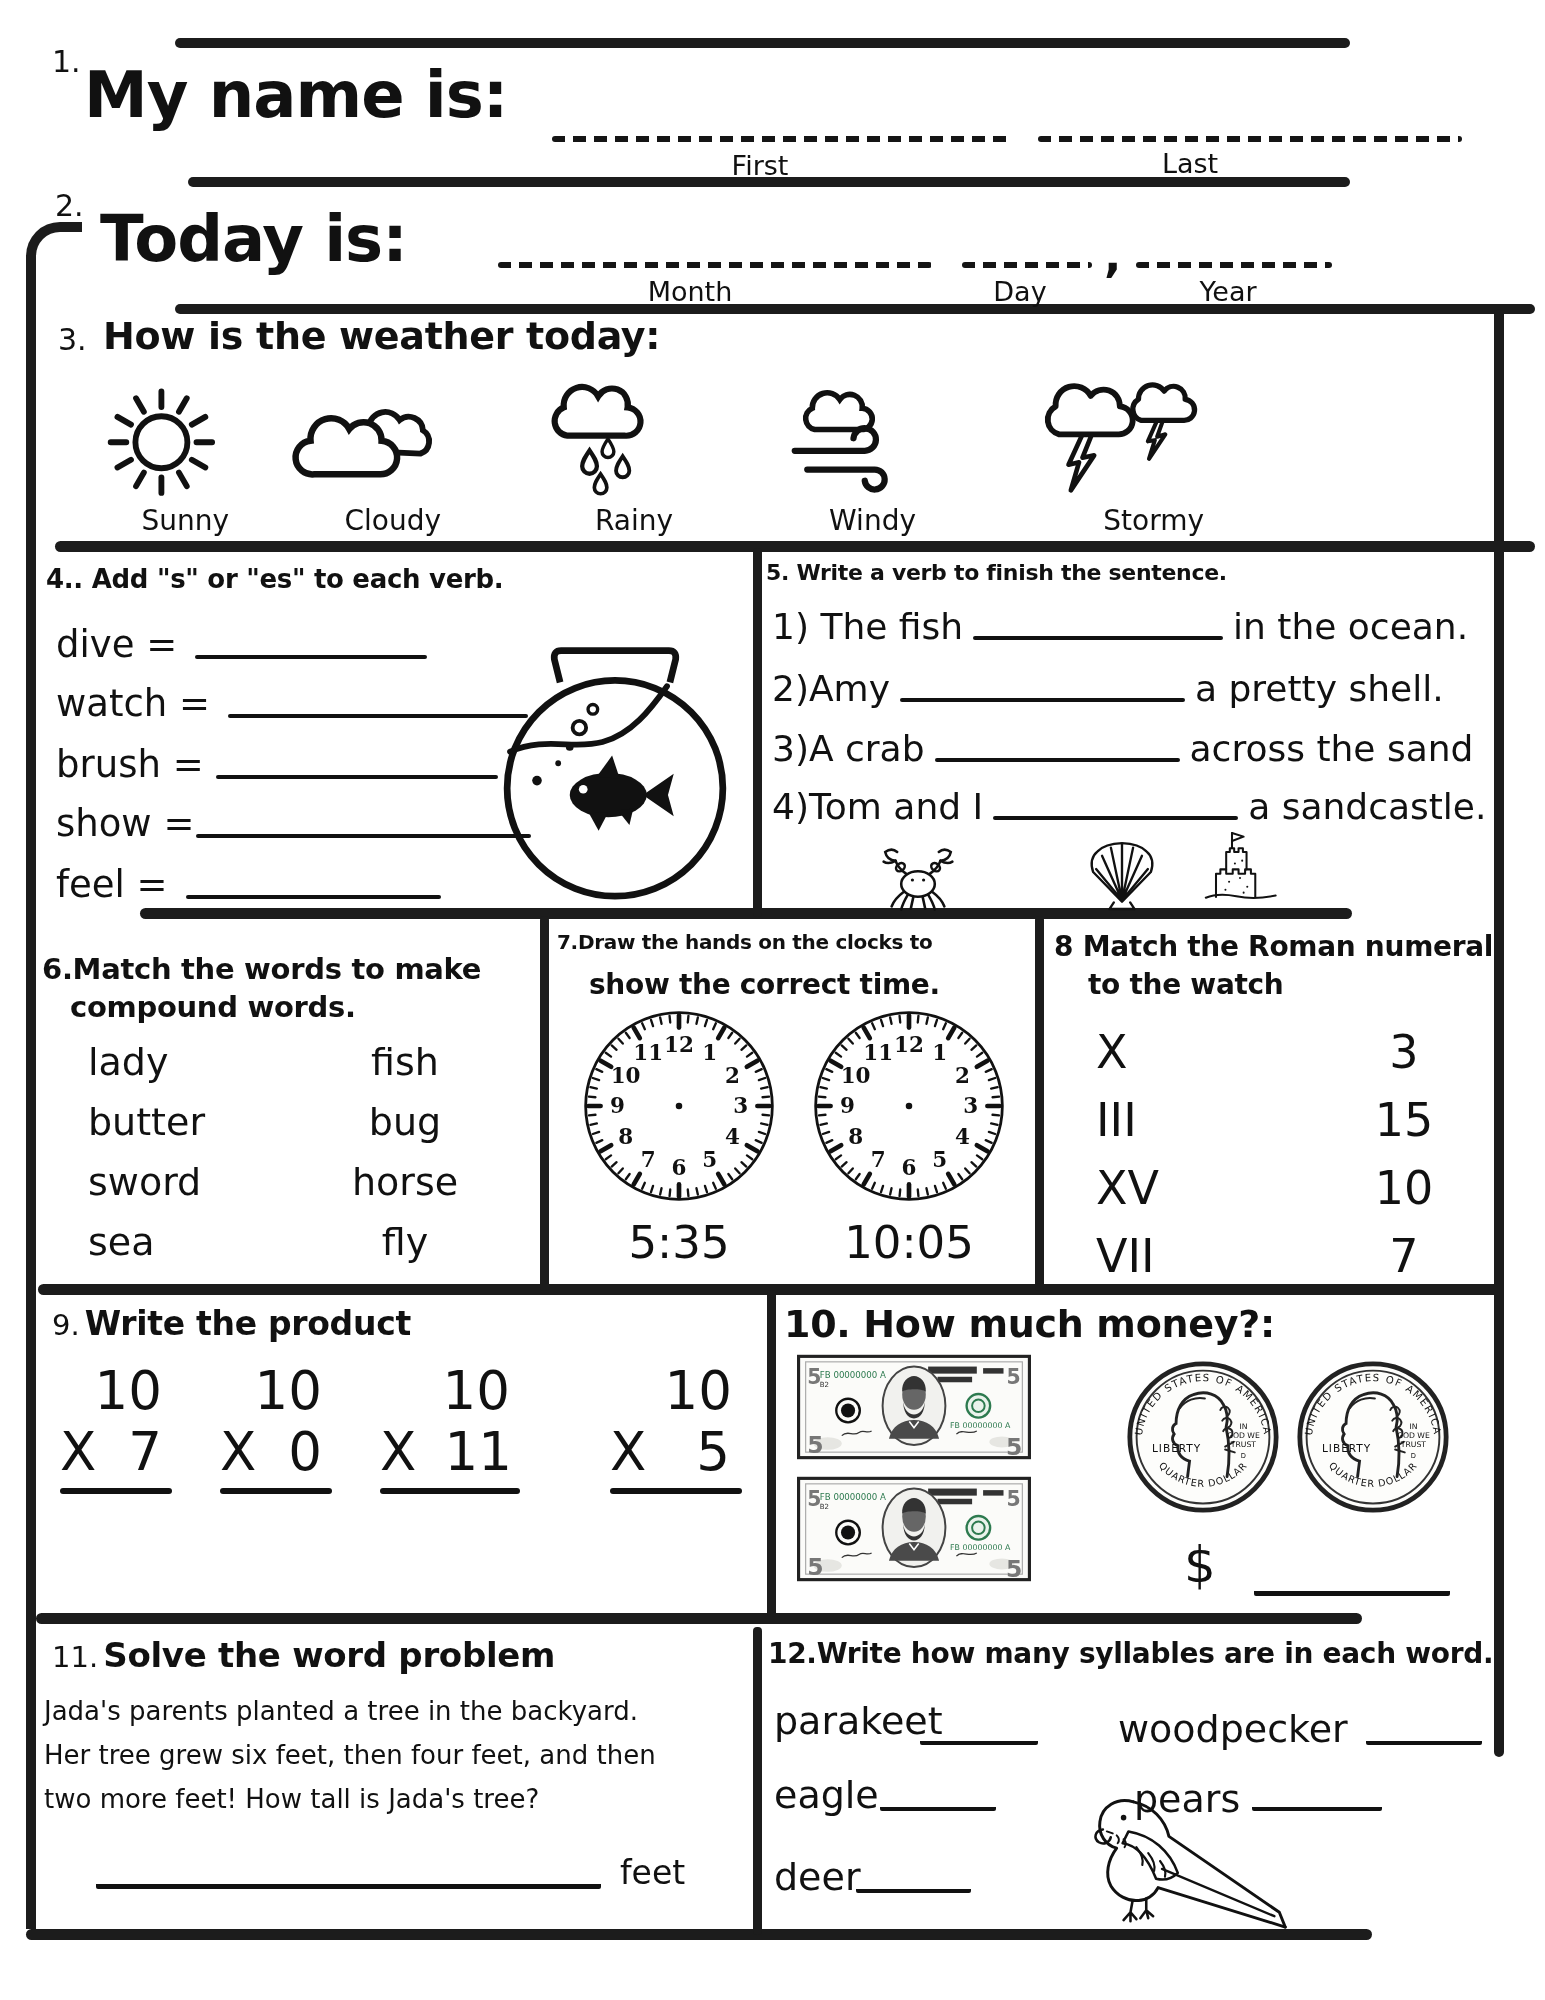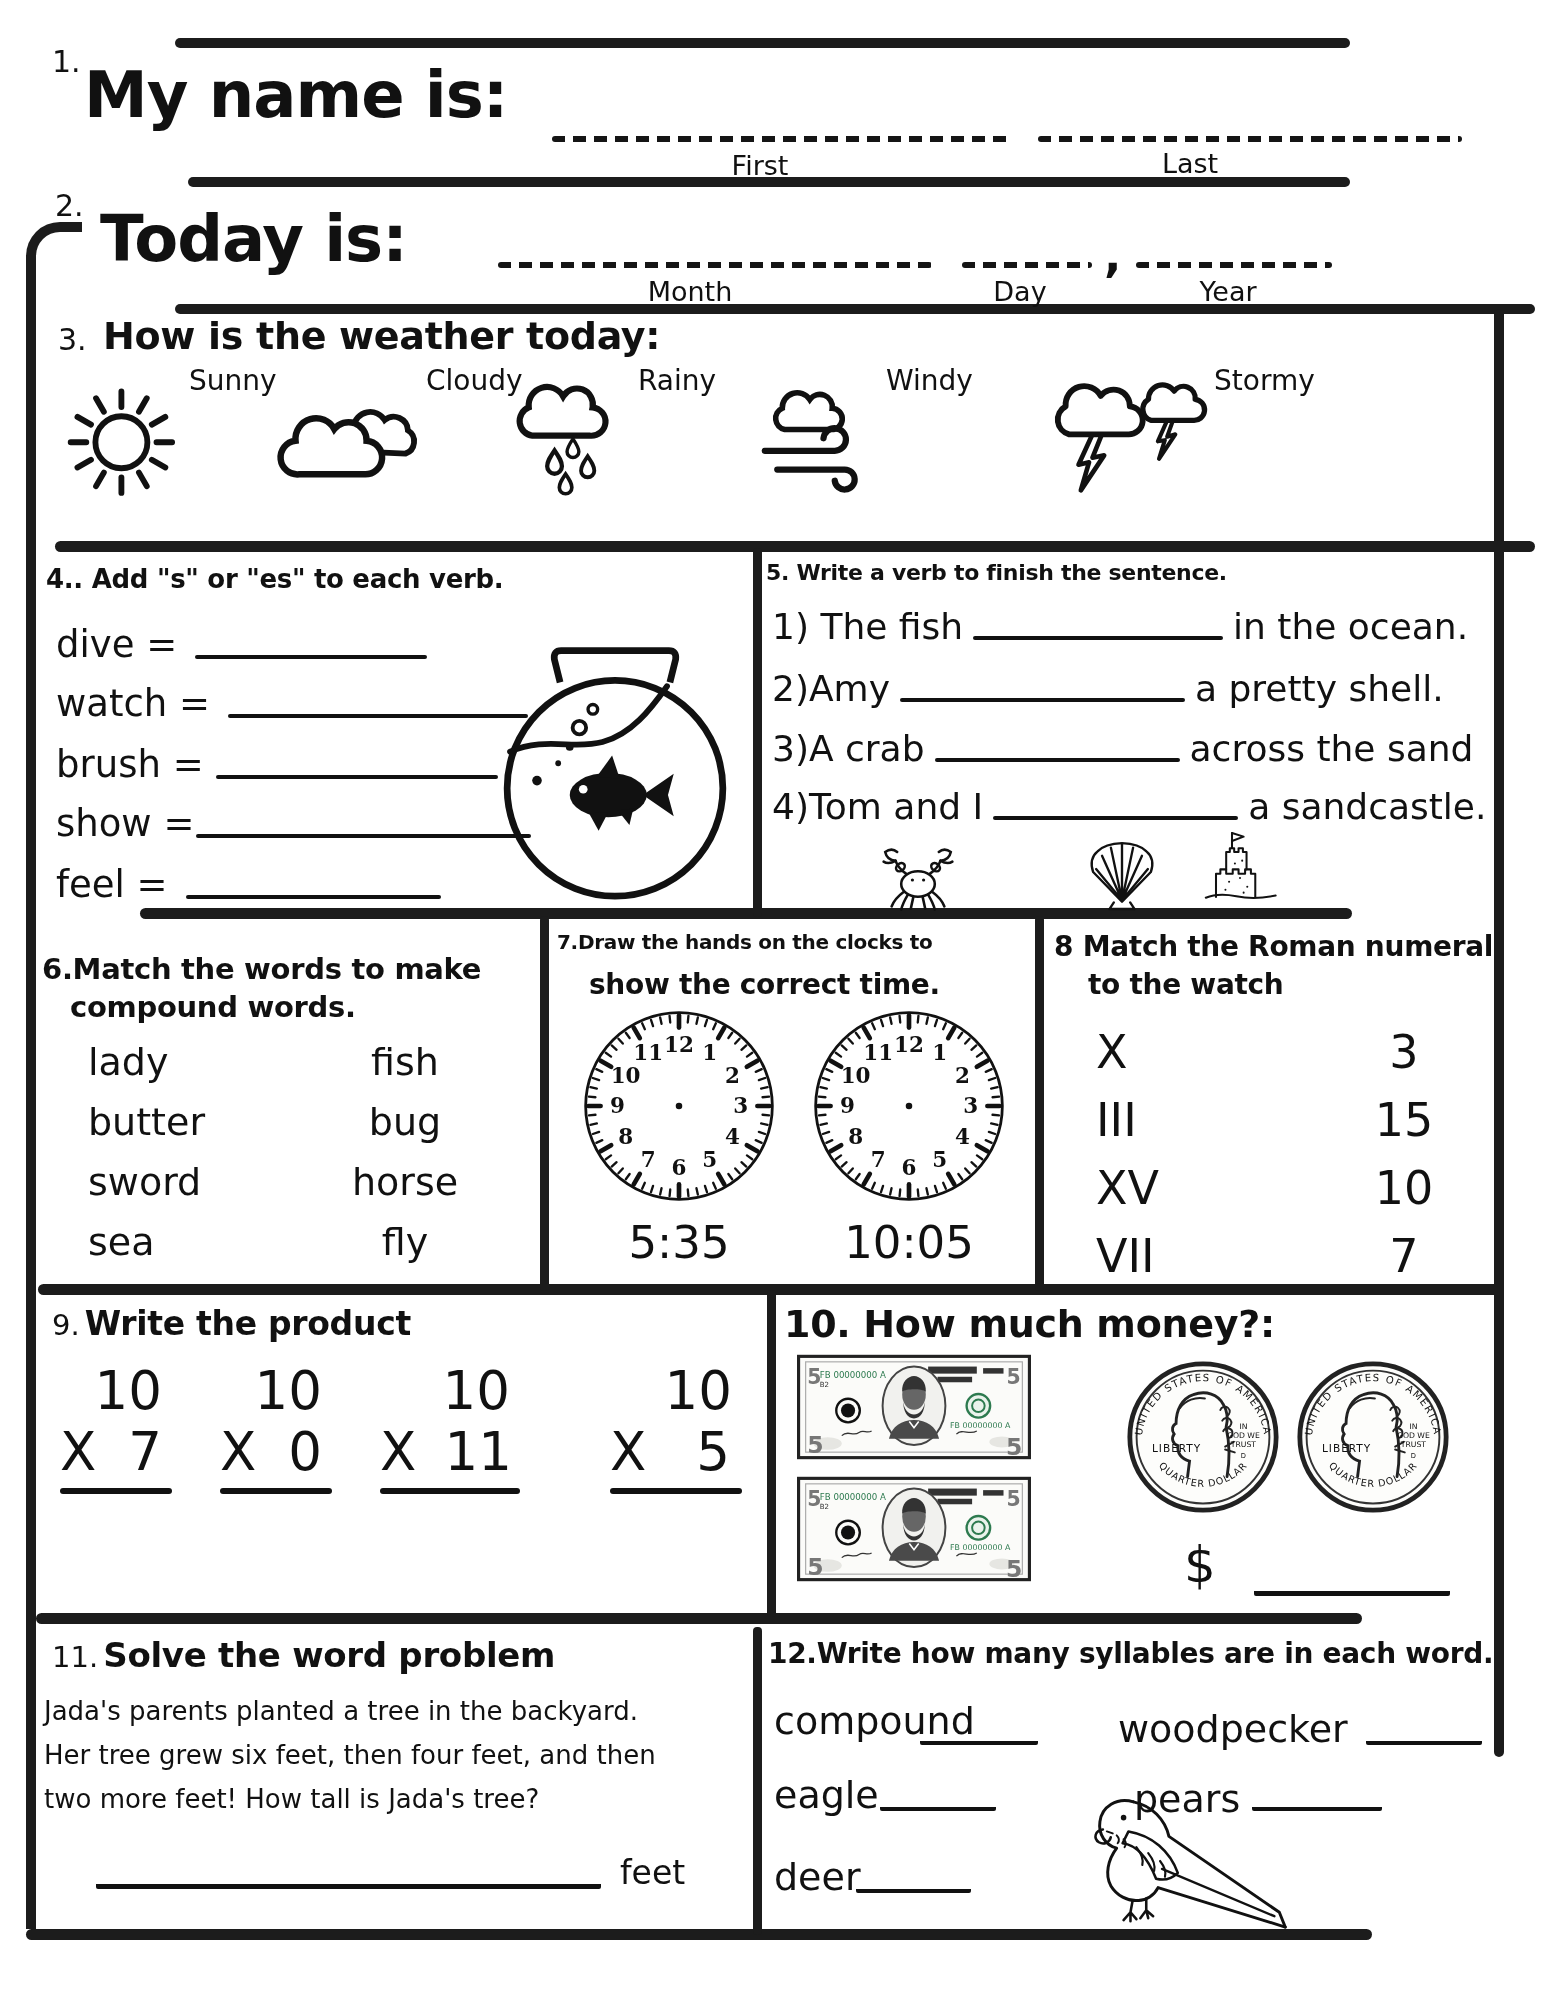--- a/index.html
+++ b/index.html
@@ -14,21 +14,21 @@
   .dash{position:absolute;height:6px;border-radius:3px;
         background:repeating-linear-gradient(90deg,#151515 0 13px,transparent 13px 21px)}
   .sublabel{position:absolute;width:200px;text-align:center;font-size:27px}
   .sec{position:absolute}
   .sectitle{font-weight:bold;letter-spacing:-.3px}
   .line{position:absolute;border-bottom:4px solid #111;border-radius:2px}
   .thline{position:absolute;border-bottom:5px solid #111;border-radius:2px}
   .fillline{border-bottom:4px solid #111;border-radius:2px;flex:0 0 auto;margin:0 10px 7px}
   .verb{position:absolute;left:16px;display:flex;align-items:flex-end;font-size:37px}
   .sent{position:absolute;left:10px;display:flex;align-items:flex-end;font-size:36px;white-space:nowrap}
-  .weather-item{position:absolute;width:170px;display:flex;flex-direction:row;align-items:flex-start}
+  .weather-item{position:absolute;width:170px;display:flex;flex-direction:column;align-items:flex-end}
   .wicon{height:140px;display:flex;align-items:flex-end;justify-content:center}
   .wlabel{font-size:28px;margin-top:2px}
   .wordcol{position:absolute;font-size:38px;line-height:60px}
   .numcol{position:absolute;font-size:46px;line-height:68px}
   .timelabel{position:absolute;width:200px;text-align:center;font-size:45px}
   .mult{position:absolute}
   .m-top{font-size:53px;text-align:right;padding-right:10px}
   .m-row{display:flex;justify-content:space-between;font-size:53px}
   .m-line{border-bottom:6px solid #111;border-radius:3px;margin-top:6px}
   .clock-num{font-family:"DejaVu Serif",serif;font-weight:bold;font-size:23px;fill:#111}
@@ -624,21 +624,21 @@
       <div>two more feet! How tall is Jada's tree?</div>
     </div>
     <div class="thline" style="left:56px;top:224px;width:505px;height:38px"></div>
     <div class="abs" style="left:580px;top:226px;font-size:33px">feet</div>
   </div>
 
   <div class="sec" style="left:762px;top:1627px;width:780px;height:303px">
     <div class="abs sectitle" style="left:6px;top:10px;font-size:28px">
       <span>12.</span><span>Write how many syllables are in each word.</span>
     </div>
-    <span class="w12" style="left:12px;top:72px">compound</span>
+    <span class="w12" style="left:12px;top:72px">parakeet</span>
     <div class="line" style="left:158px;top:80px;width:118px;height:38px"></div>
     <span class="w12" style="left:356px;top:80px">woodpecker</span>
     <div class="line" style="left:604px;top:80px;width:116px;height:38px"></div>
 
     <span class="w12" style="left:12px;top:146px">eagle</span>
     <div class="line" style="left:118px;top:146px;width:116px;height:38px"></div>
     <span class="w12" style="left:372px;top:150px">pears</span>
     <div class="line" style="left:490px;top:146px;width:130px;height:38px"></div>
 
     <span class="w12" style="left:12px;top:228px">deer</span>

